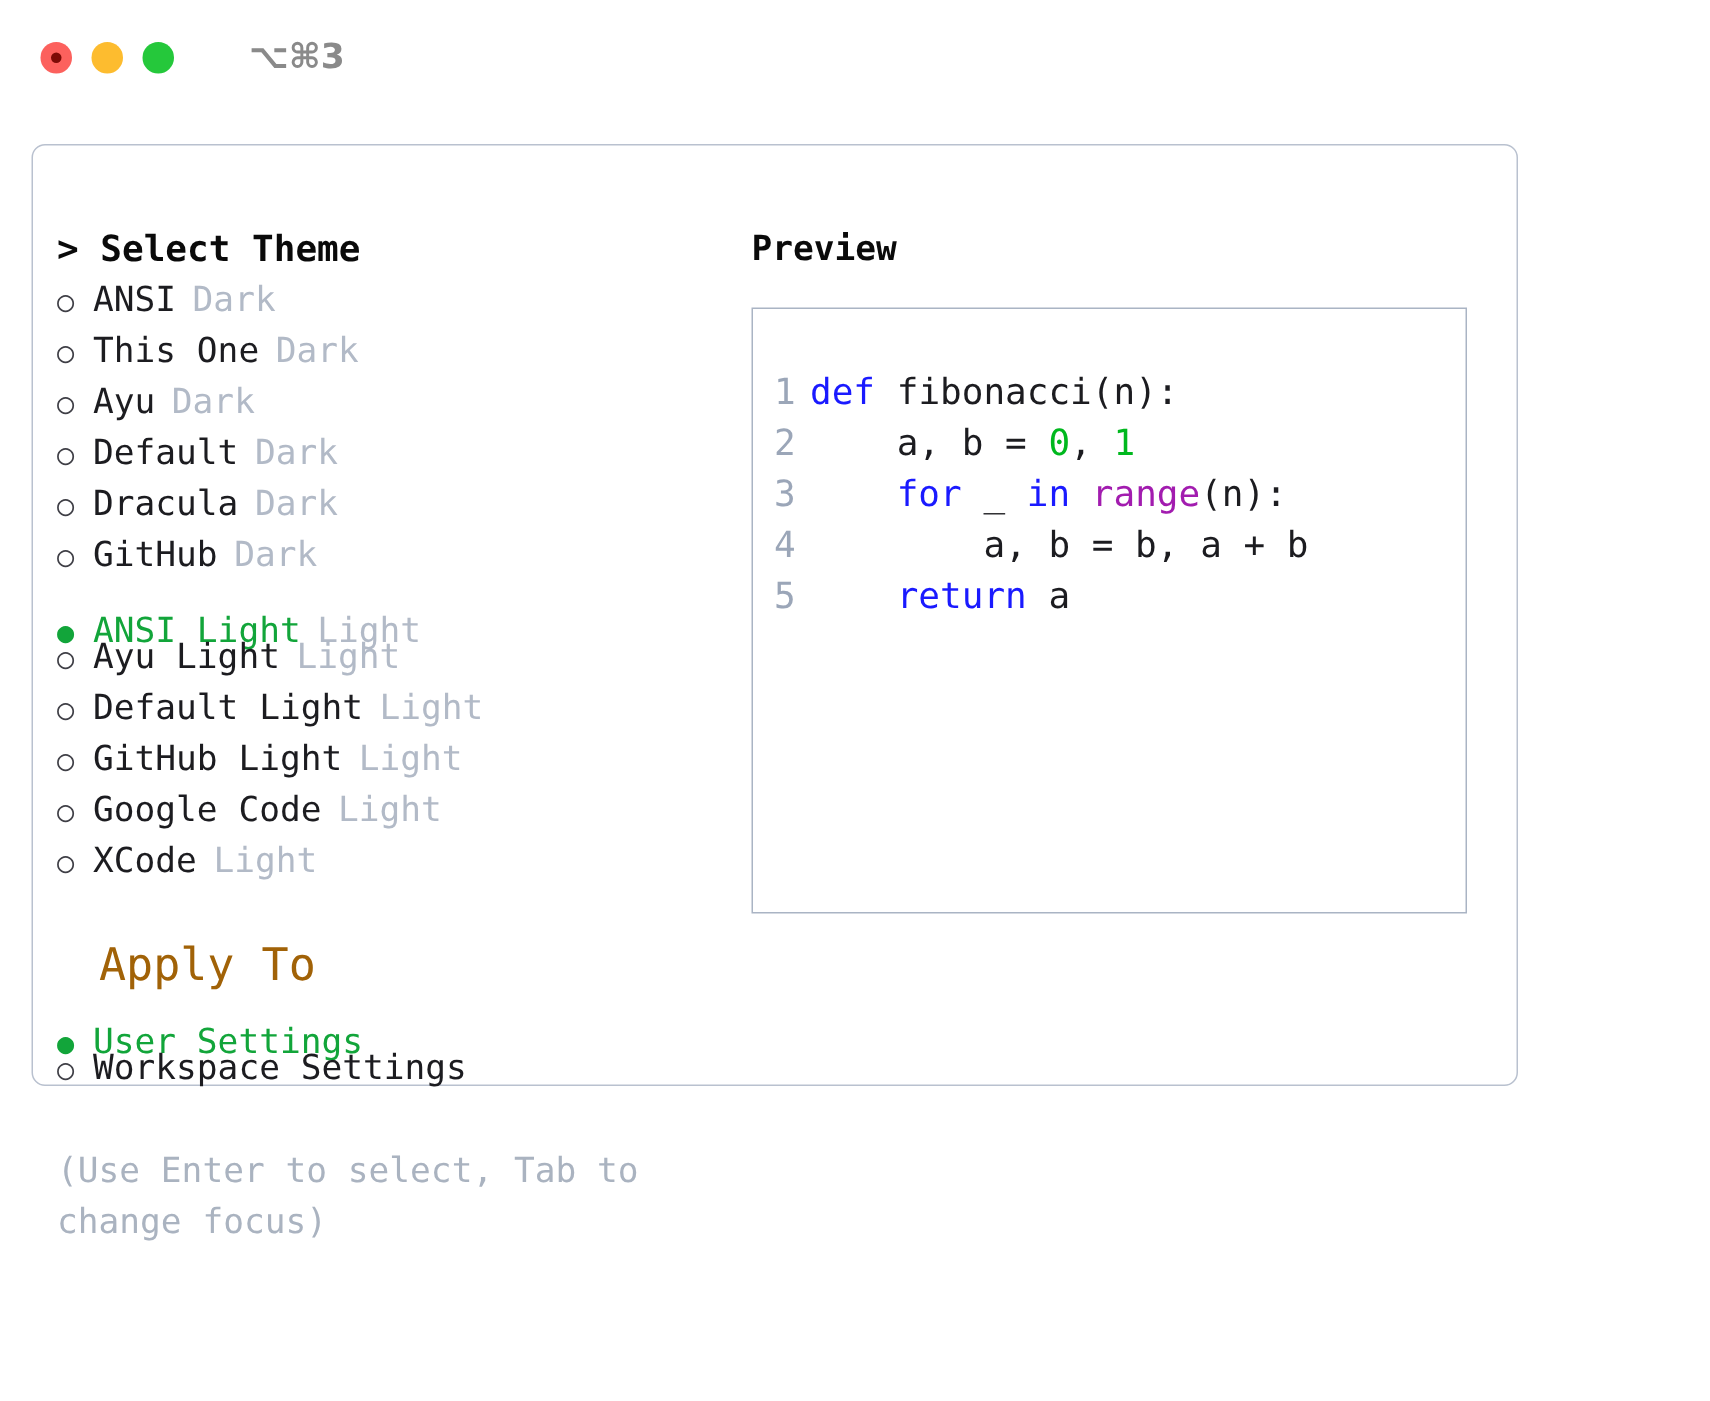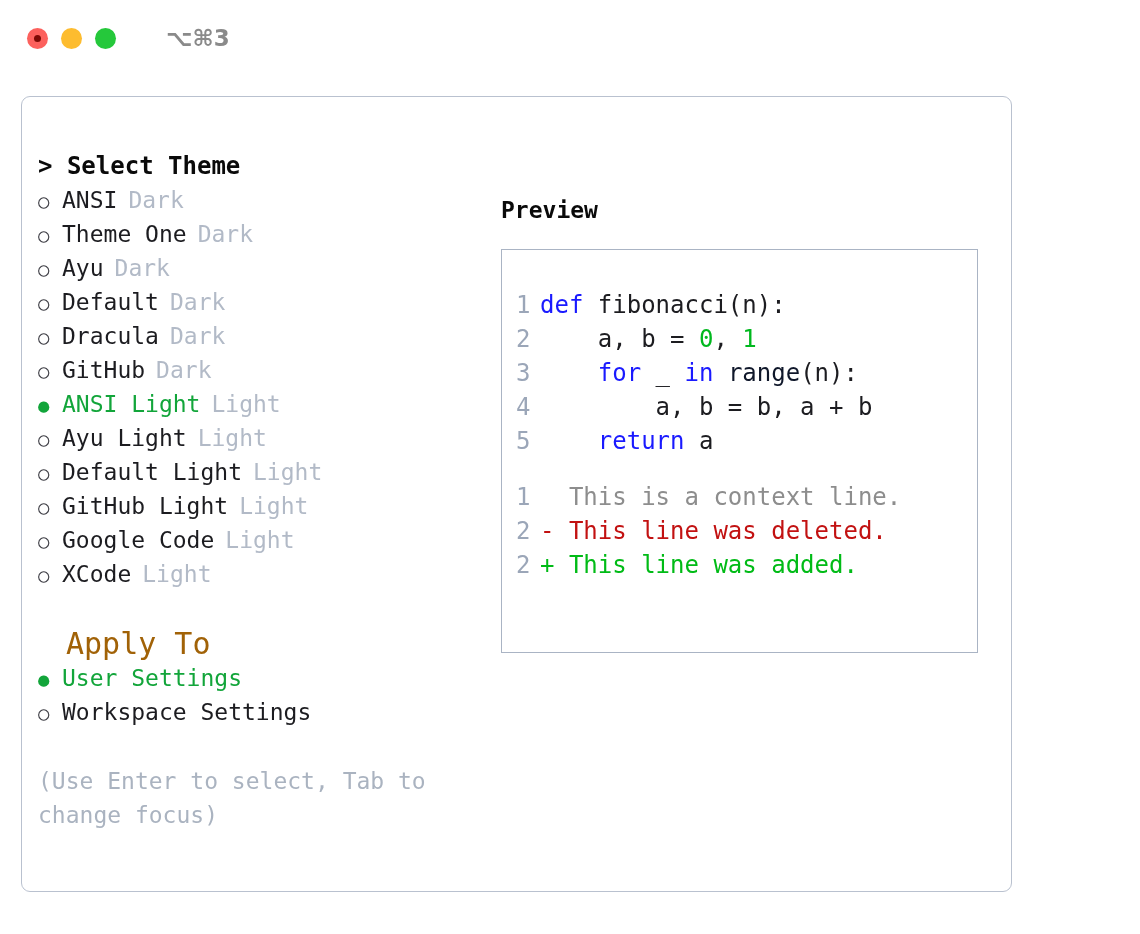--- a/index.html
+++ b/index.html
@@ -68,21 +68,21 @@
     letter-spacing: 0px;
     font-family: "DejaVu Sans", "Liberation Sans", sans-serif;
   }
 
   
   #main-panel {
     position: absolute;
     left: 21px;
     top: 96px;
     width: 991px;
-    height: 796px;
+    height: 628px;
     border: 1.6px solid #b9c1cf;
     border-radius: 9px;
     background: #ffffff;
     box-sizing: border-box;
   }
 
   
   #theme-column {
     position: absolute;
     left: 16px;
@@ -119,20 +119,21 @@
   }
   .bullet.sel {
     color: #12a53a;
     font-size: 19px;
   }
   .theme-name {
     color: #1c1c20;
   }
   .theme-item.selected .theme-name {
     color: #12a53a;
+    margin-top: 17px;
   }
   .theme-suffix {
     color: #b2bac7;
     margin-left: 11px;
   }
 
   
   #apply-to-group {
     margin-top: 36px;
   }
@@ -152,21 +153,20 @@
     line-height: 34px;
     width: 410px;
   }
 
   
   #preview-column {
     position: absolute;
     left: 479px;
     top: 52px;
     width: 490px;
-    margin-top: 44px;
   }
   #preview-title {
     font-size: 23px;
     font-weight: 700;
     color: #0a0a0a;
     line-height: 34px;
     white-space: pre;
   }
   #preview-panel {
     margin-top: 22px;
@@ -190,21 +190,21 @@
     color: #1c1c20;
   }
   .lno {
     color: #9ba6b8;
     display: inline-block;
     width: 14px;
     text-align: right;
     margin-right: 10px;
   }
   .tok-kw   { color: #1a1aff; }
-  .tok-fn   { color: #0f172a; }
+  .tok-fn   { color: #a21caf; }
   .tok-num  { color: #00b81e; }
   .tok-txt  { color: #1c1c20; }
 
   .diff-area {
     position: absolute;
     left: 14px;
     top: 230px;
     right: 6px;
   }
   .diff-ctx { color: #8d8d8d; }
@@ -225,21 +225,21 @@
     <span id="shortcut-label">⌥⌘3</span>
   </div>
 
   <div id="main-panel">
 
     <div id="theme-column">
       <div class="section-header">&gt; Select Theme</div>
 
       <div class="theme-list" id="theme-list">
           <div class="theme-item"><span class="bullet">○</span><span class="theme-name">ANSI</span><span class="theme-suffix">Dark</span></div>
-          <div class="theme-item"><span class="bullet">○</span><span class="theme-name">Theme One</span><span class="theme-suffix">Dark</span></div>
+          <div class="theme-item"><span class="bullet">○</span><span class="theme-name">This One</span><span class="theme-suffix">Dark</span></div>
           <div class="theme-item"><span class="bullet">○</span><span class="theme-name">Ayu</span><span class="theme-suffix">Dark</span></div>
           <div class="theme-item"><span class="bullet">○</span><span class="theme-name">Default</span><span class="theme-suffix">Dark</span></div>
           <div class="theme-item"><span class="bullet">○</span><span class="theme-name">Dracula</span><span class="theme-suffix">Dark</span></div>
           <div class="theme-item"><span class="bullet">○</span><span class="theme-name">GitHub</span><span class="theme-suffix">Dark</span></div>
           <div class="theme-item selected"><span class="bullet sel">●</span><span class="theme-name">ANSI Light</span><span class="theme-suffix">Light</span></div>
           <div class="theme-item"><span class="bullet">○</span><span class="theme-name">Ayu Light</span><span class="theme-suffix">Light</span></div>
           <div class="theme-item"><span class="bullet">○</span><span class="theme-name">Default Light</span><span class="theme-suffix">Light</span></div>
           <div class="theme-item"><span class="bullet">○</span><span class="theme-name">GitHub Light</span><span class="theme-suffix">Light</span></div>
           <div class="theme-item"><span class="bullet">○</span><span class="theme-name">Google Code</span><span class="theme-suffix">Light</span></div>
           <div class="theme-item"><span class="bullet">○</span><span class="theme-name">XCode</span><span class="theme-suffix">Light</span></div>
@@ -260,22 +260,17 @@
       <div id="preview-title">Preview</div>
 
       <div id="preview-panel">
         <div class="code-area" id="code-area">
             <div class="code-line"><span class="lno">1</span><span class="tok-kw">def</span><span class="tok-txt"> fibonacci(n):</span></div>
             <div class="code-line"><span class="lno">2</span><span class="tok-txt">    a, b = </span><span class="tok-num">0</span><span class="tok-txt">, </span><span class="tok-num">1</span></div>
             <div class="code-line"><span class="lno">3</span><span class="tok-txt">    </span><span class="tok-kw">for</span><span class="tok-txt"> _ </span><span class="tok-kw">in</span><span class="tok-txt"> </span><span class="tok-fn">range</span><span class="tok-txt">(n):</span></div>
             <div class="code-line"><span class="lno">4</span><span class="tok-txt">        a, b = b, a + b</span></div>
             <div class="code-line"><span class="lno">5</span><span class="tok-txt">    </span><span class="tok-kw">return</span><span class="tok-txt"> a</span></div>
           </div>
-        <div class="diff-area" id="diff-area">
-            <div class="code-line"><span class="lno">1</span><span class="diff-ctx">  </span><span class="diff-ctx">This is a context line.</span></div>
-            <div class="code-line"><span class="lno">2</span><span class="diff-del">- </span><span class="diff-del">This line was deleted.</span></div>
-            <div class="code-line"><span class="lno">2</span><span class="diff-add">+ </span><span class="diff-add">This line was added.</span></div>
-          </div>
       </div>
     </div>
 
   </div>
 </div>
 
 </body></html>

